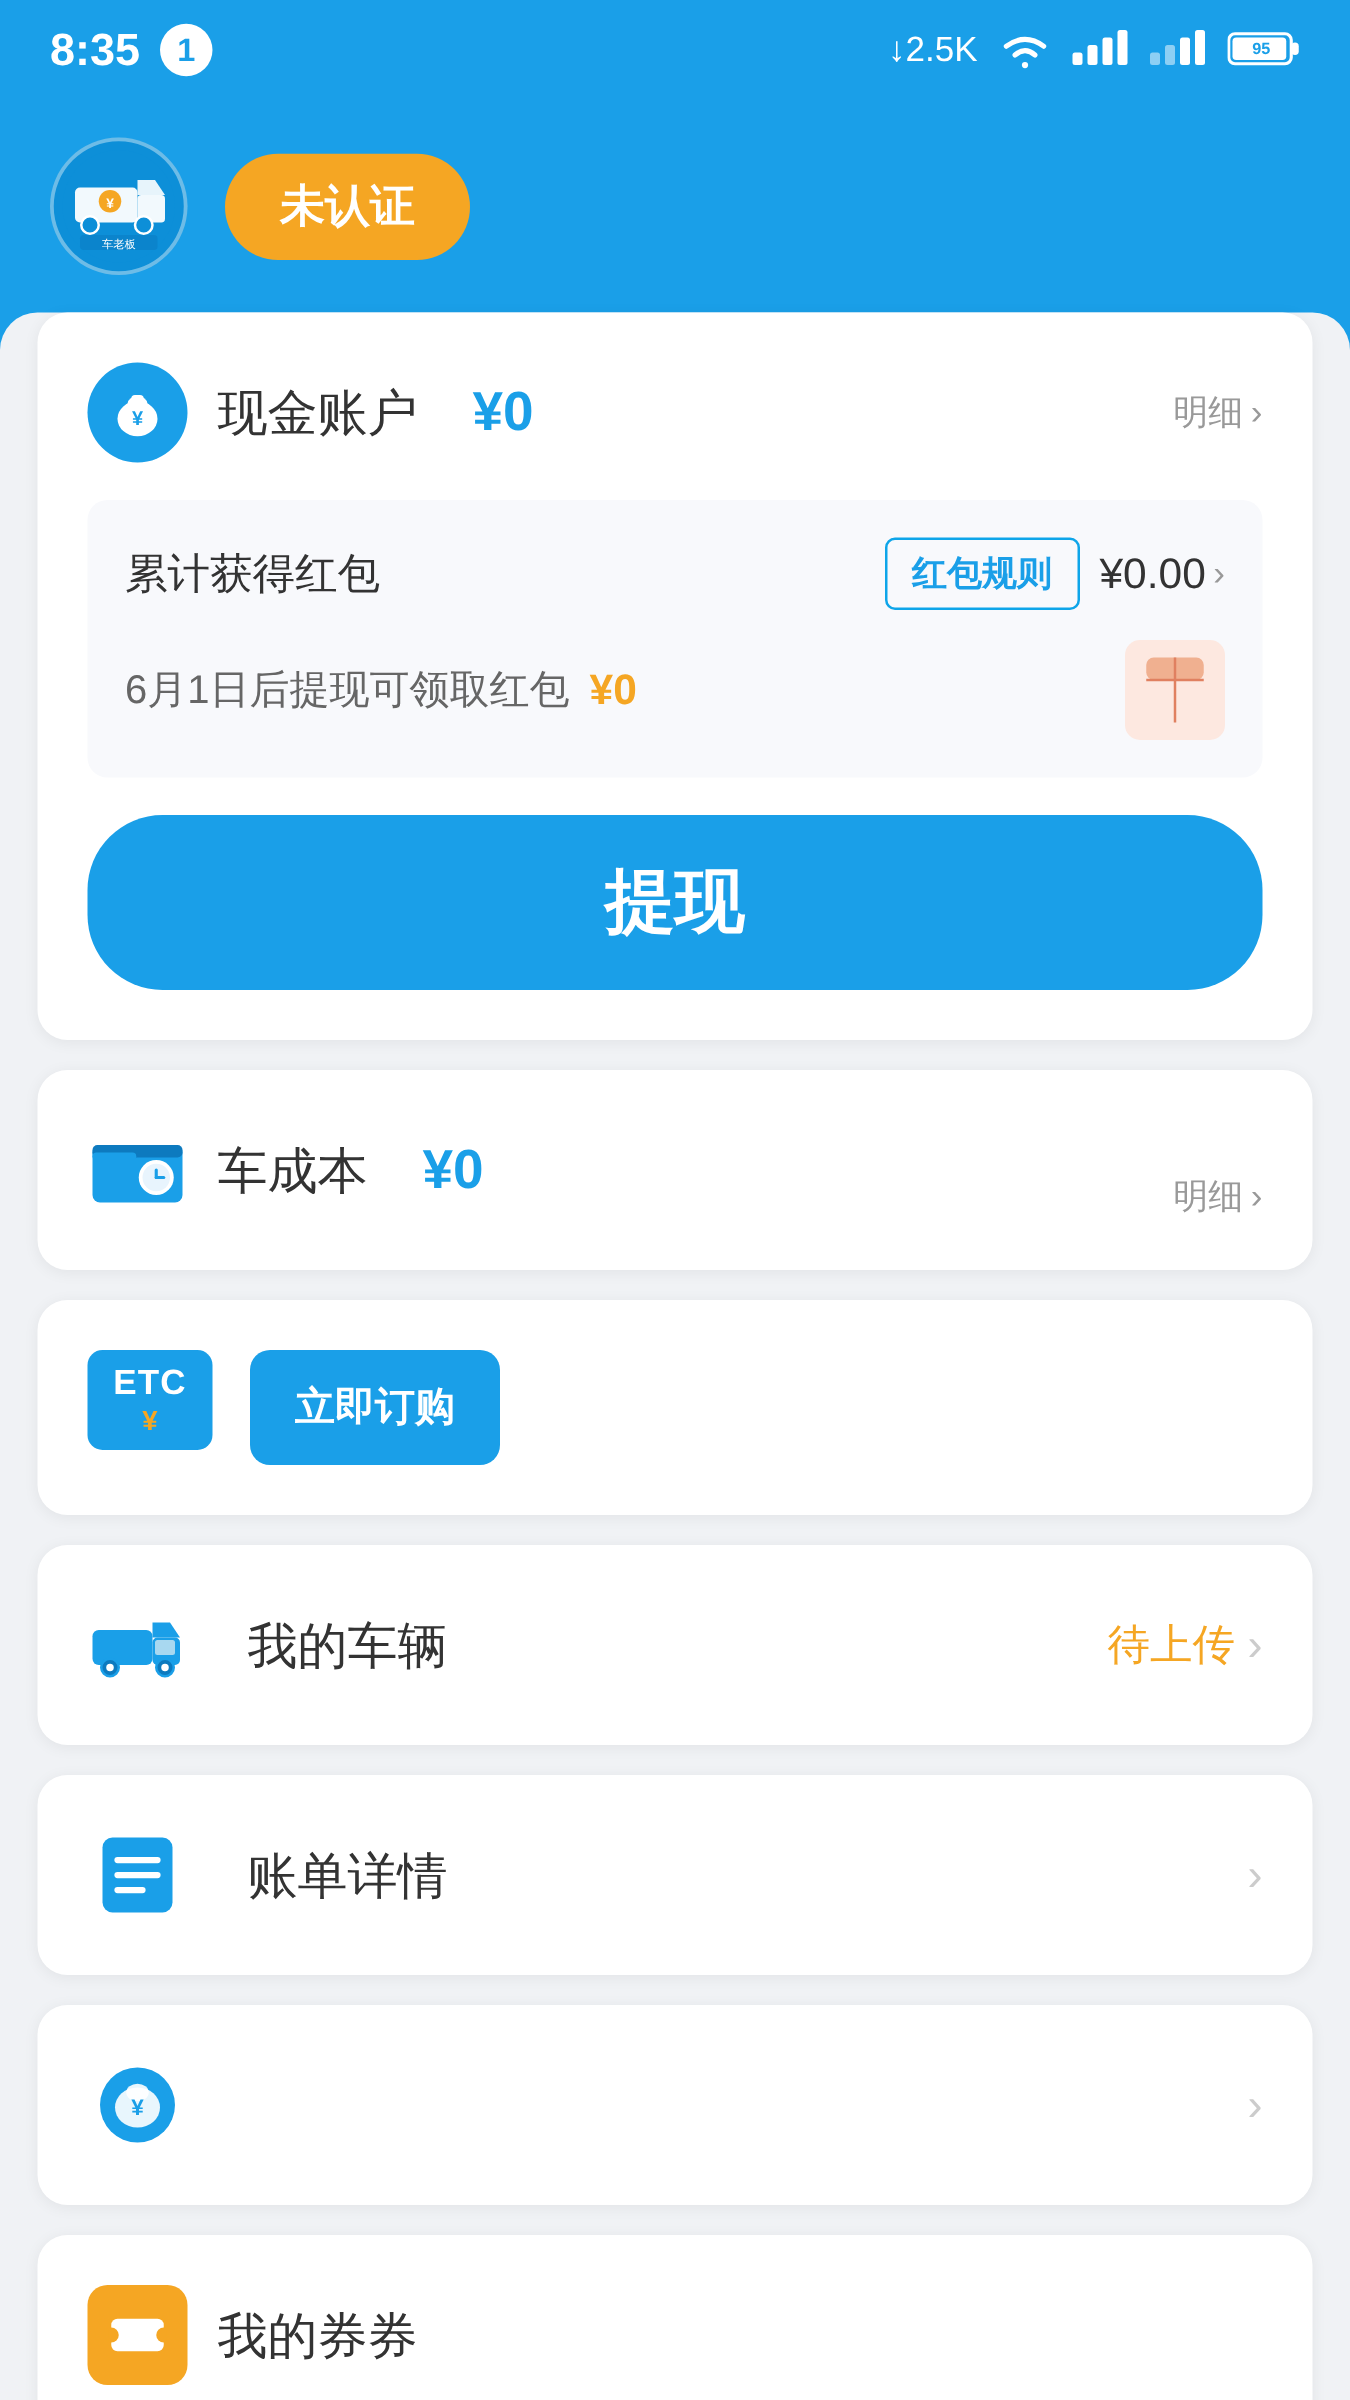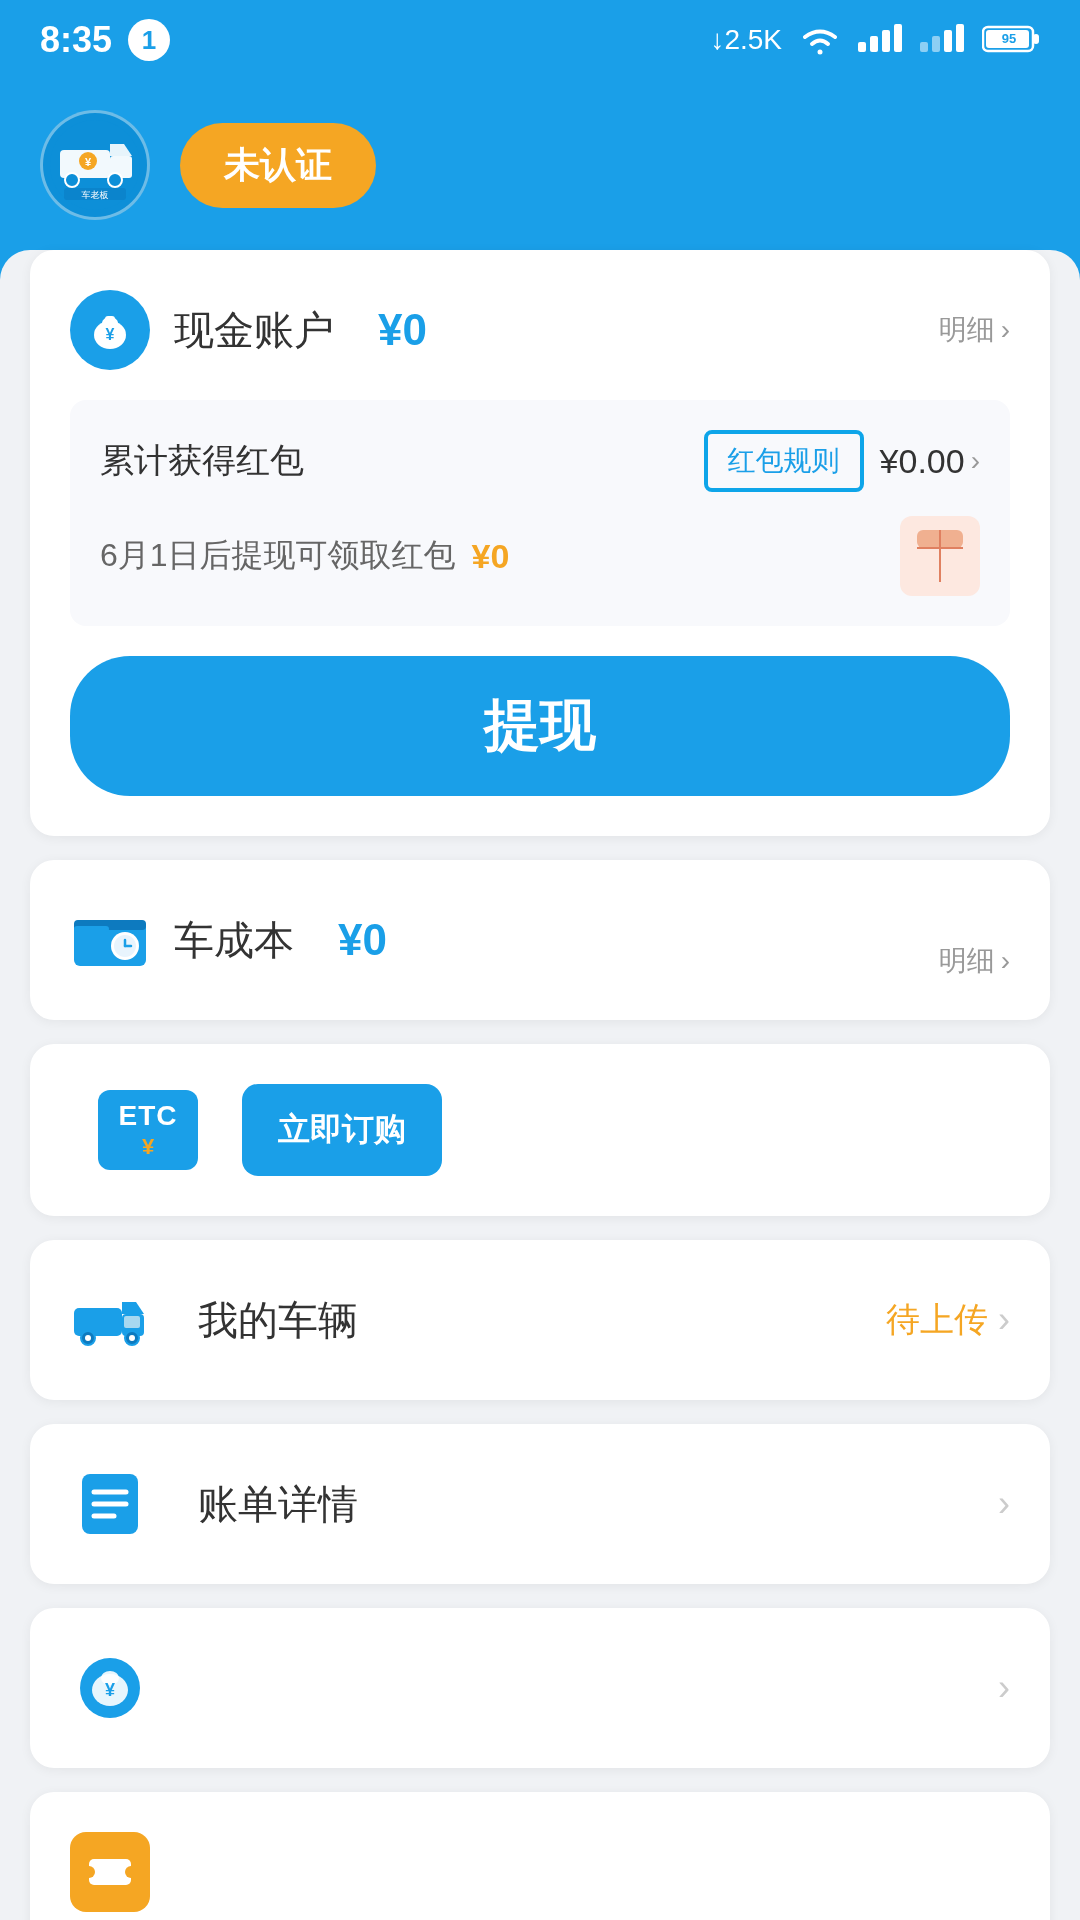--- a/index.html
+++ b/index.html
@@ -175,25 +175,26 @@
       display: flex;
       align-items: center;
       justify-content: space-between;
       margin-bottom: 24px;
     }
     .redpacket-label {
       font-size: 34px;
       color: #333;
     }
     .redpacket-rule-btn {
-      border: 4px solid #0ea5e9;
+      border: 2px solid #0ea5e9;
       border-radius: 8px;
       padding: 8px 20px;
       color: #1a9fe8;
       font-size: 28px;
+      font-weight: bold;
     }
     .redpacket-amount {
       font-size: 34px;
       color: #333;
       display: flex;
       align-items: center;
       gap: 6px;
     }
     .redpacket-row2 {
       display: flex;
@@ -270,23 +271,21 @@
       font-size: 44px;
       font-weight: 700;
       color: #1a9fe8;
       margin-left: 20px;
     }
 
     
     .etc-card {
       padding: 40px;
       display: flex;
-      align-items: center;
-      gap: 44px;
-      margin-left: 28px;
+      gap: 30px;
     }
     .etc-icon {
       width: 100px;
       height: 80px;
       background: #1a9fe8;
       border-radius: 12px;
       display: flex;
       align-items: center;
       justify-content: center;
       flex-shrink: 0;
@@ -627,17 +626,18 @@
       <div class="row-left">
         <div class="partial-icon">
           <svg width="46" height="46" viewBox="0 0 46 46">
 
             <rect x="2" y="10" width="42" height="26" rx="5" fill="white"></rect>
             <circle cx="2" cy="23" r="6" fill="#f5a623"></circle>
             <circle cx="44" cy="23" r="6" fill="#f5a623"></circle>
             <text x="23" y="28" text-anchor="middle" font-size="16" fill="white" font-weight="bold">¥</text>
           </svg>
         </div>
+        <span class="list-title">我的券券</span>
       </div>
     </div>
   </div>
 
 </div>
 
 </body></html>

